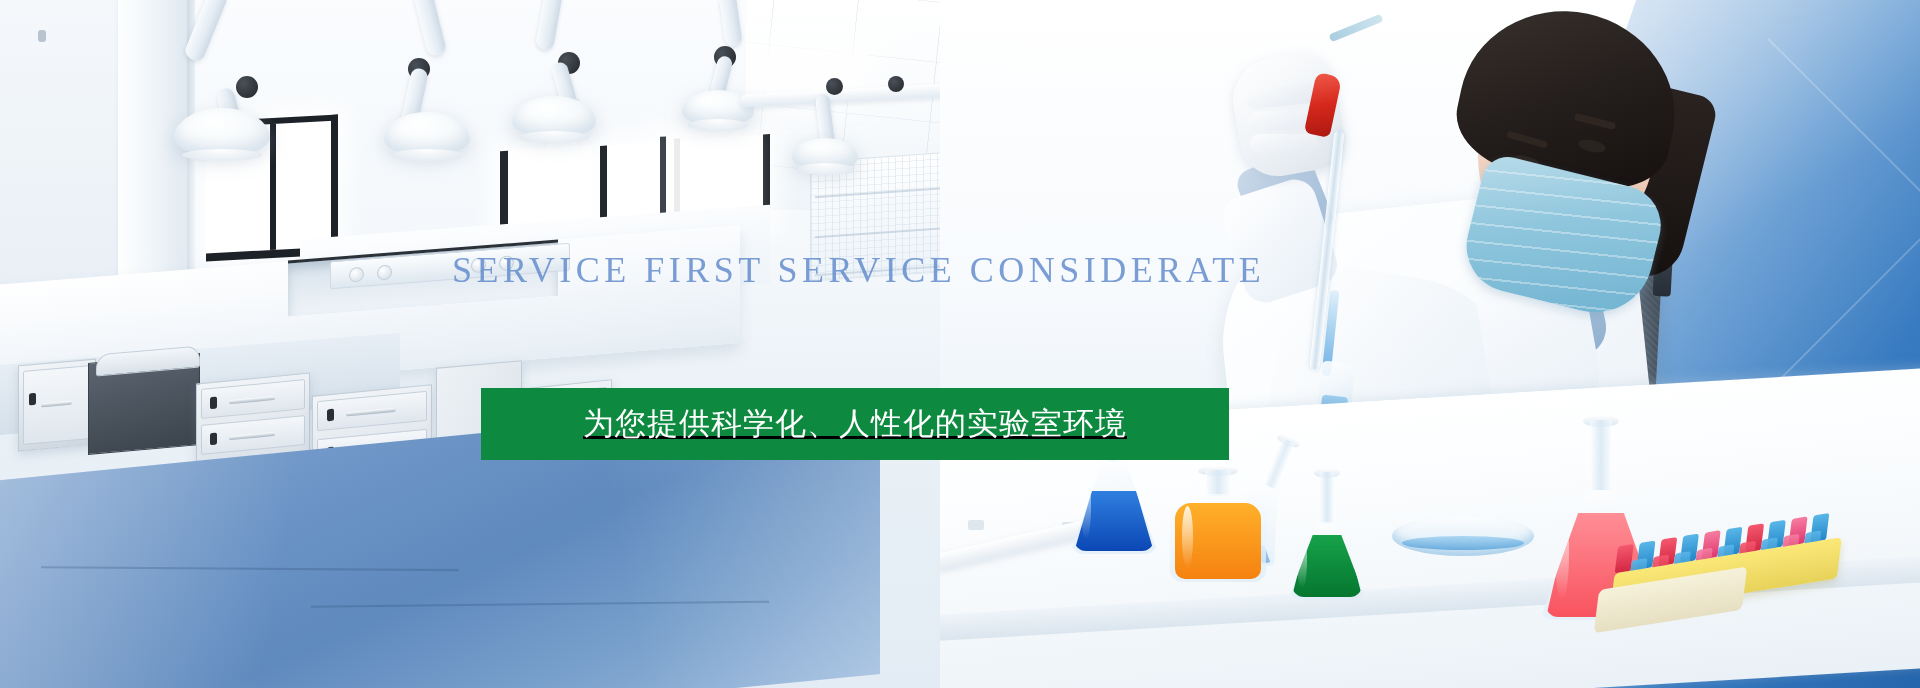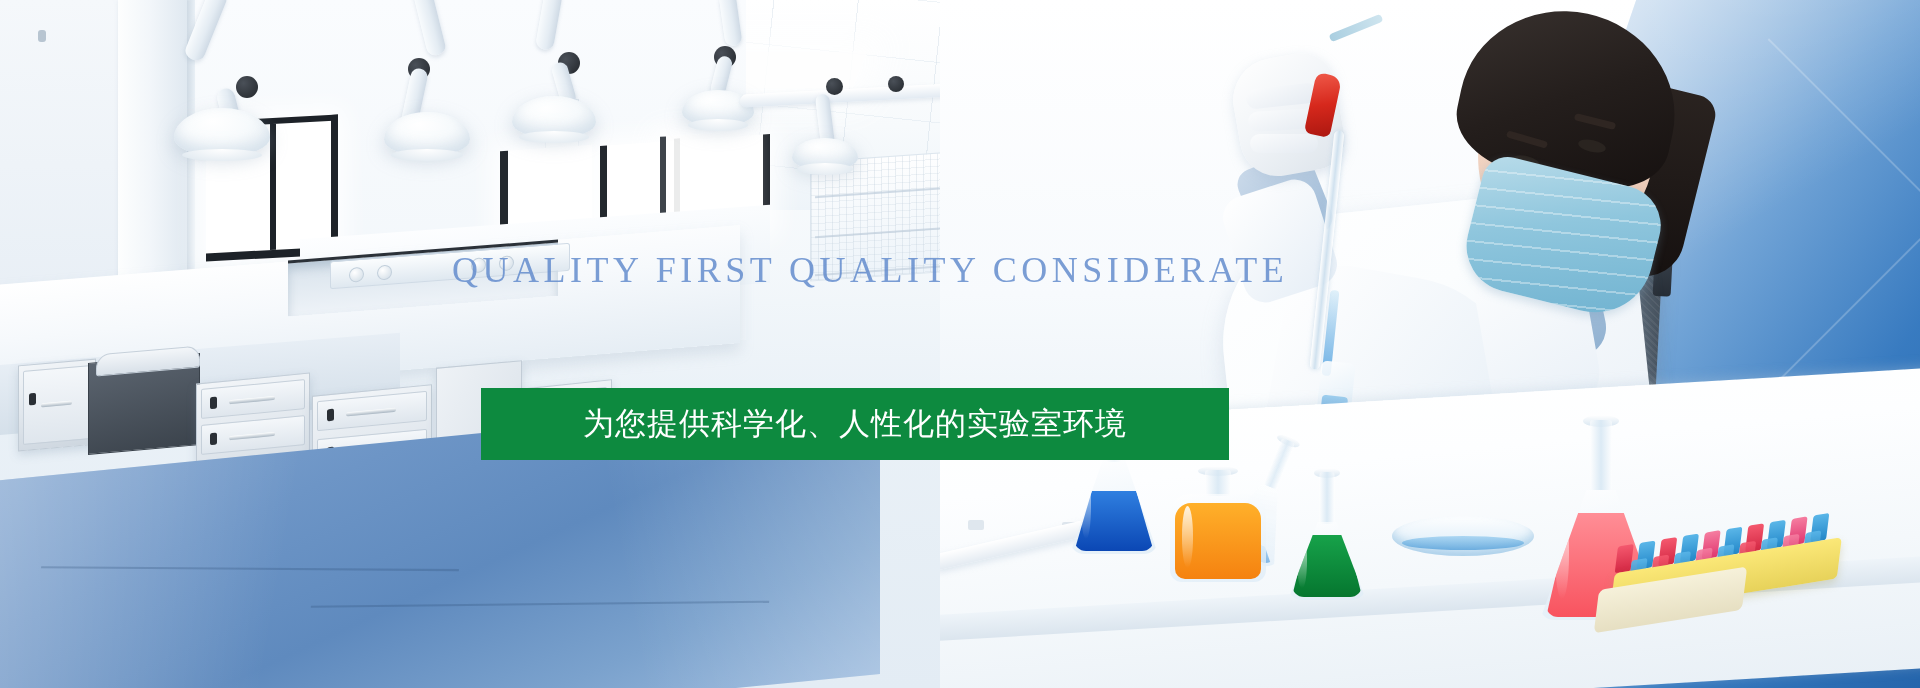--- a/index.html
+++ b/index.html
@@ -622,21 +622,21 @@
     letter-spacing:2px;
     color:#1a4fc0;
     white-space:nowrap;
     text-shadow:0 1px 2px rgba(255,255,255,.45);
   }
   .cn-title .gap { display:inline-block; width:20px; }
   .green-bar {
     position:absolute; left:481px; top:388px;
     width:748px; height:72px;
     background:#0d8a3f;
-    display:flex; align-items:center; justify-content:center;
+    display:flex; align-items:center; justify-content:center;text-decoration:underline;
   }
   .green-bar span {
     font-family:"Liberation Sans", sans-serif;
     font-size:31px;
     letter-spacing:1px;
     color:#ffffff;
     white-space:nowrap;
   }
 </style>
 </head>
@@ -911,21 +911,21 @@
         <div class="tt blue" style="left:132px;"></div>
         <div class="tt pink" style="left:154px;"></div>
         <div class="tt blue" style="left:176px;"></div>
       </div>
       <div class="rack-base"></div>
       <div class="rack-base2"></div>
     </div>
   </div>
 
   <div class="overlay">
-    <div class="eng-line">QUALITY FIRST QUALITY CONSIDERATE</div>
+    <div class="eng-line">SERVICE FIRST SERVICE CONSIDERATE</div>
 
 
     <div class="green-bar">
       <span>为您提供科学化、人性化的实验室环境</span>
     </div>
   </div>
 
 </div>
 
 </body></html>

